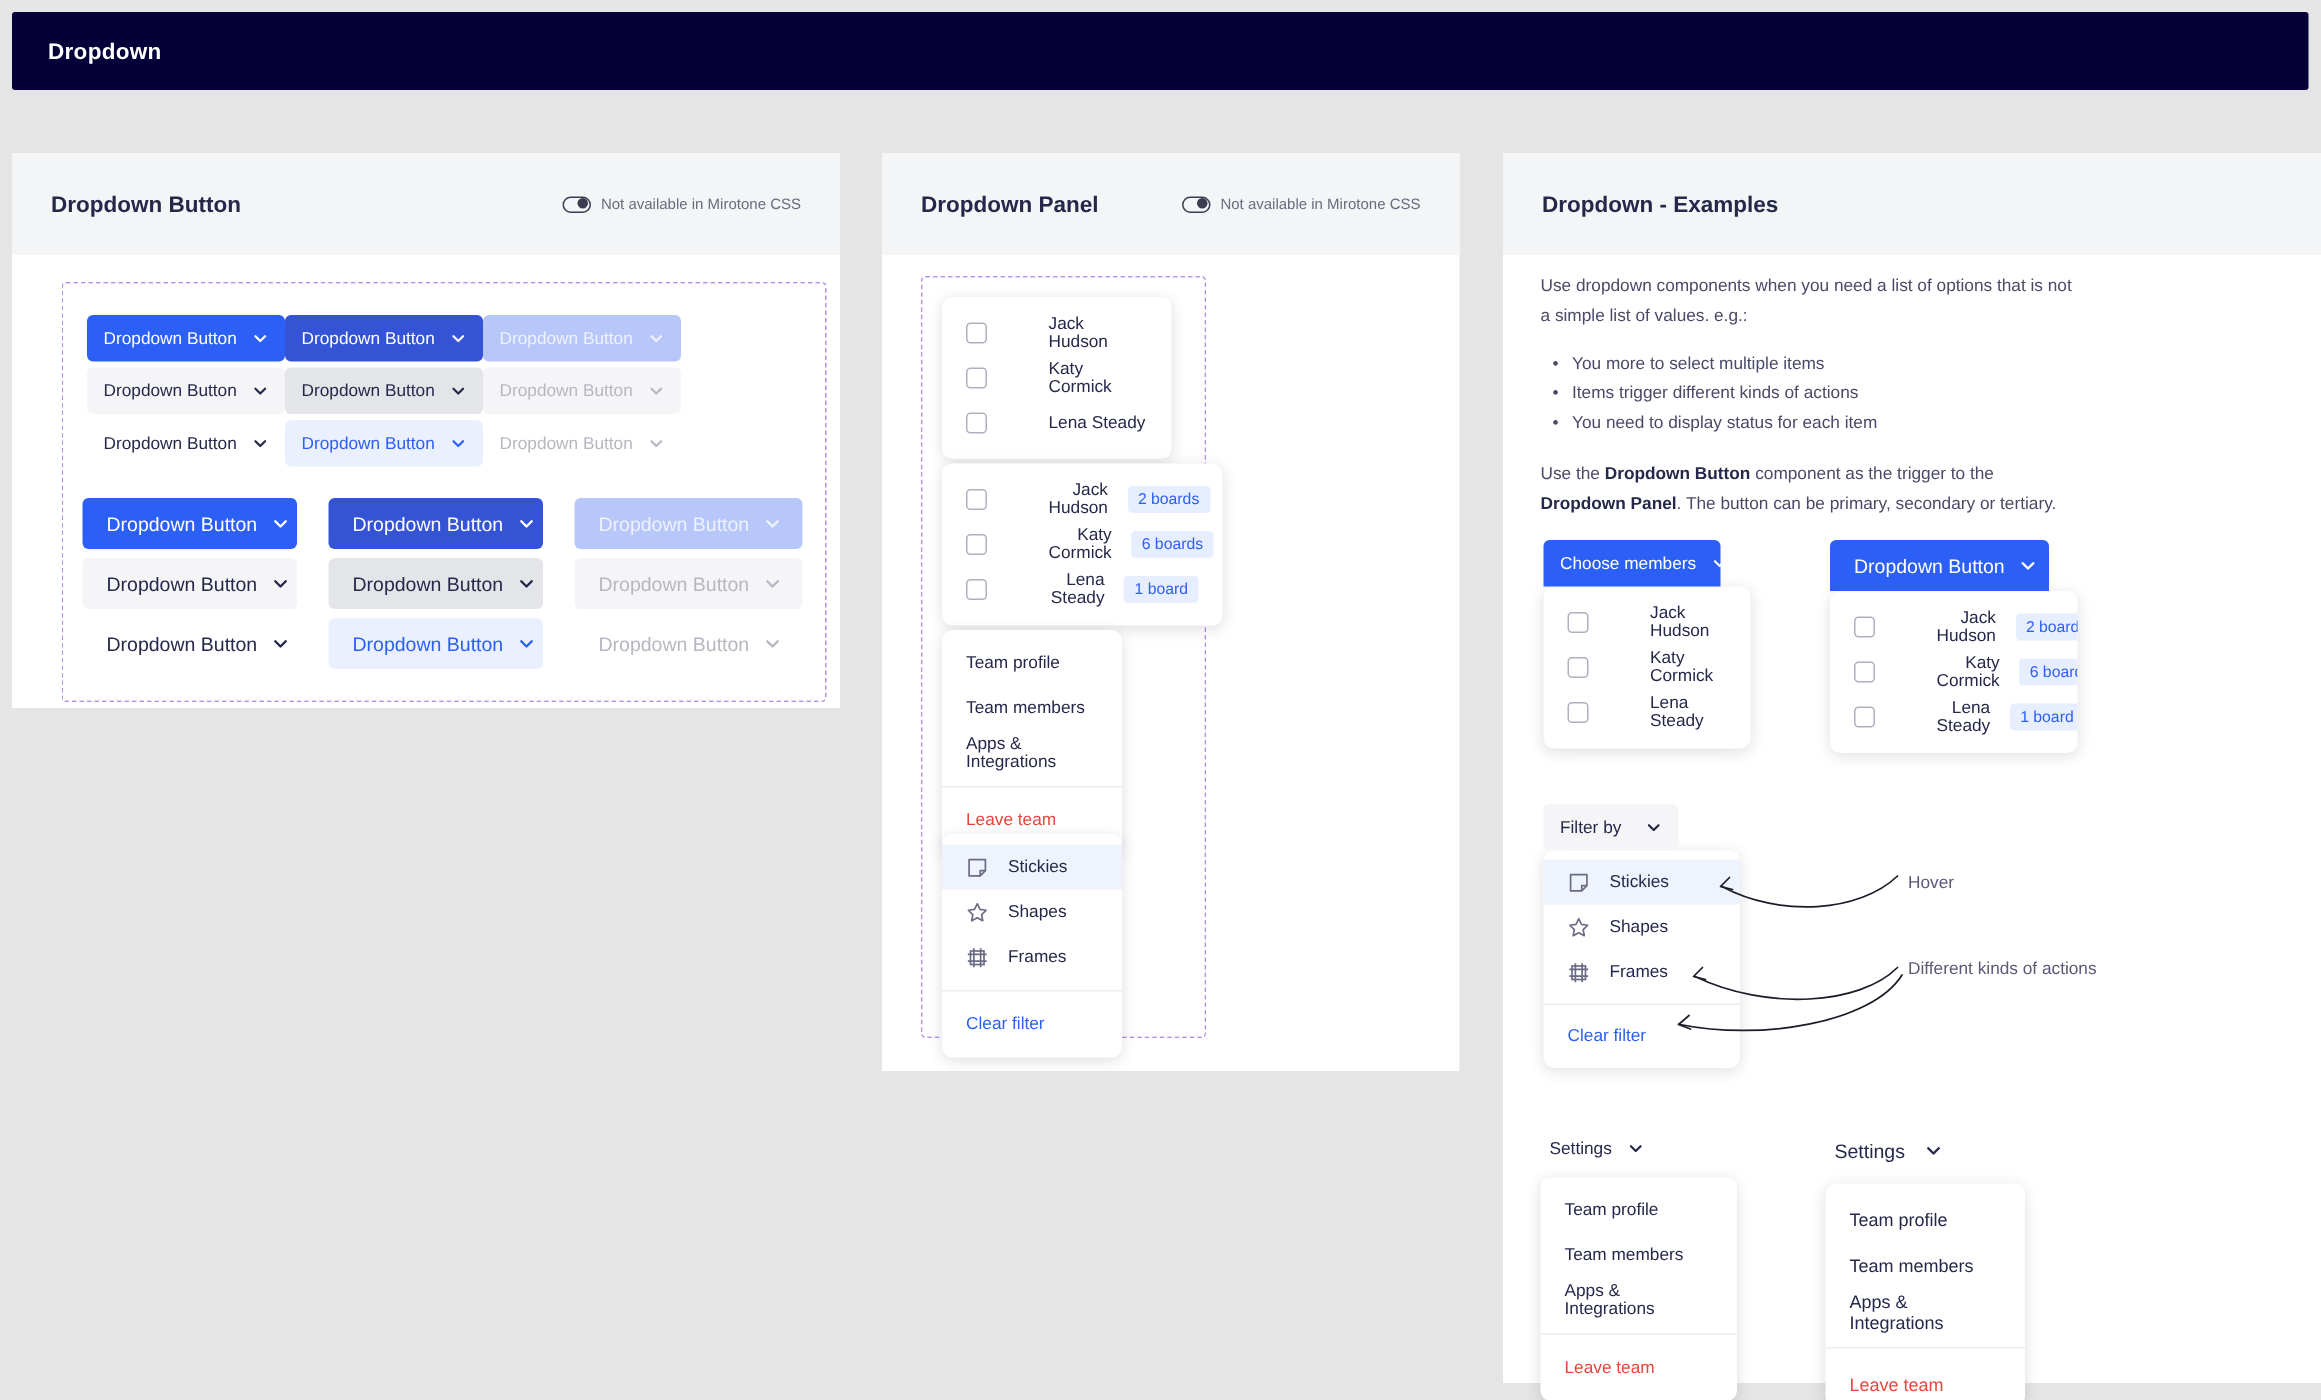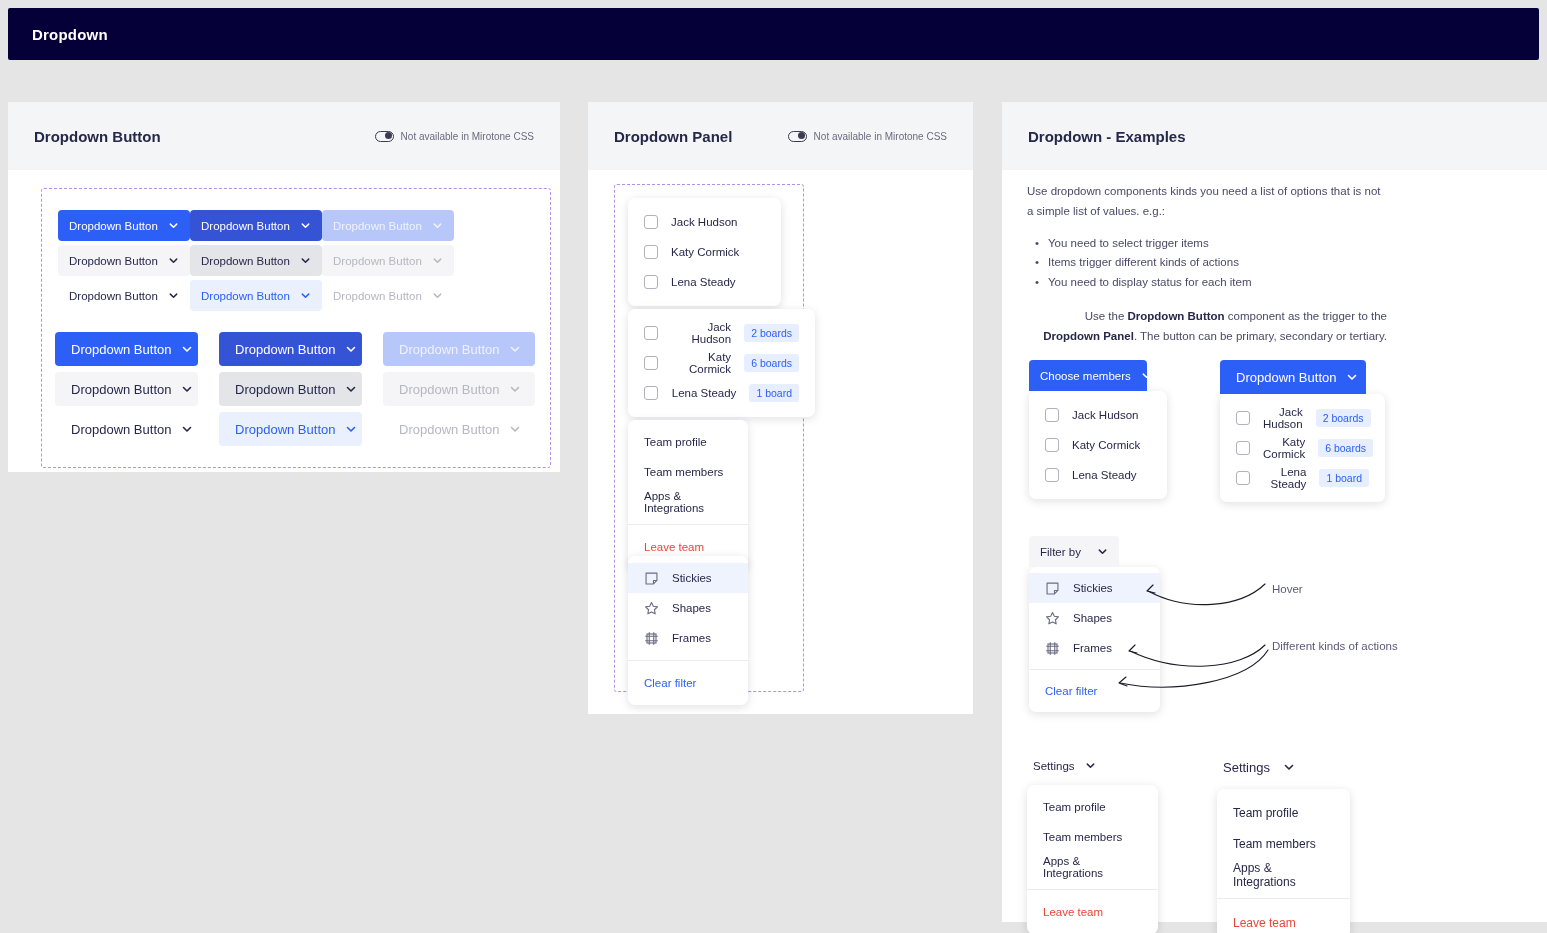--- a/index.html
+++ b/index.html
@@ -88,21 +88,21 @@
   }
   .prow {
     display: flex; align-items: center; gap: 13px;
     padding: 0 16px; height: 30px;
     font-size: 11.5px; color: #26284a; cursor: pointer;
   }
   .chk {
     width: 14px; height: 14px; min-width: 14px;
     border: 1.2px solid #b0b0bf; border-radius: 3px; background: #fff;
   }
-  .pname { flex: 1; }
+  .pname { flex: 1; margin-left: 28px; }
   .pname.right { text-align: right; }
   .badge {
     font-size: 10.5px; color: #2c5ff5; background: #e7eeff;
     border-radius: 3px; padding: 3px 7px; white-space: nowrap;
   }
 
   .mrow {
     padding: 0 16px; height: 30px; display: flex; align-items: center;
     font-size: 11.5px; color: #26284a; cursor: pointer; gap: 13px;
   }
@@ -445,27 +445,27 @@
     <div style="height:7px"></div>
   </div>
 </div>
 
 <div class="card card3">
   <div class="card-head">
     <div class="card-title">Dropdown - Examples</div>
   </div>
 
   <div style="position:absolute; left:25px; top:80px; width:360px;">
-    <div class="body-text">Use dropdown components kinds you need a list of options that is not a simple list of values. e.g.:</div>
+    <div class="body-text">Use dropdown components when you need a list of options that is not a simple list of values. e.g.:</div>
     <ul class="bullets">
-      <li>You need to select trigger items</li>
+      <li>You more to select multiple items</li>
       <li>Items trigger different kinds of actions</li>
       <li>You need to display status for each item</li>
     </ul>
-    <div class="body-text" style="margin-top:14px;text-align:right;">
+    <div class="body-text" style="margin-top:14px;">
       <span>Use the </span><span class="strong">Dropdown Button</span><span> component as the trigger to the </span><span class="strong">Dropdown Panel</span><span>. The button can be primary, secondary or tertiary.</span>
     </div>
   </div>
 
   <div style="position:absolute; left:27px; top:258px;">
     <button class="ddbtn sz-s v-primary" style="width:118px; border-bottom-left-radius:0; border-bottom-right-radius:0;">
         <span>Choose members</span>
         <span class="chev">
           <svg width="11" height="11" viewBox="0 0 12 12">
             <path d="M2.5 4.5L6 8l3.5-3.5" fill="none" stroke="currentColor" stroke-width="1.6" stroke-linecap="round" stroke-linejoin="round"></path>

